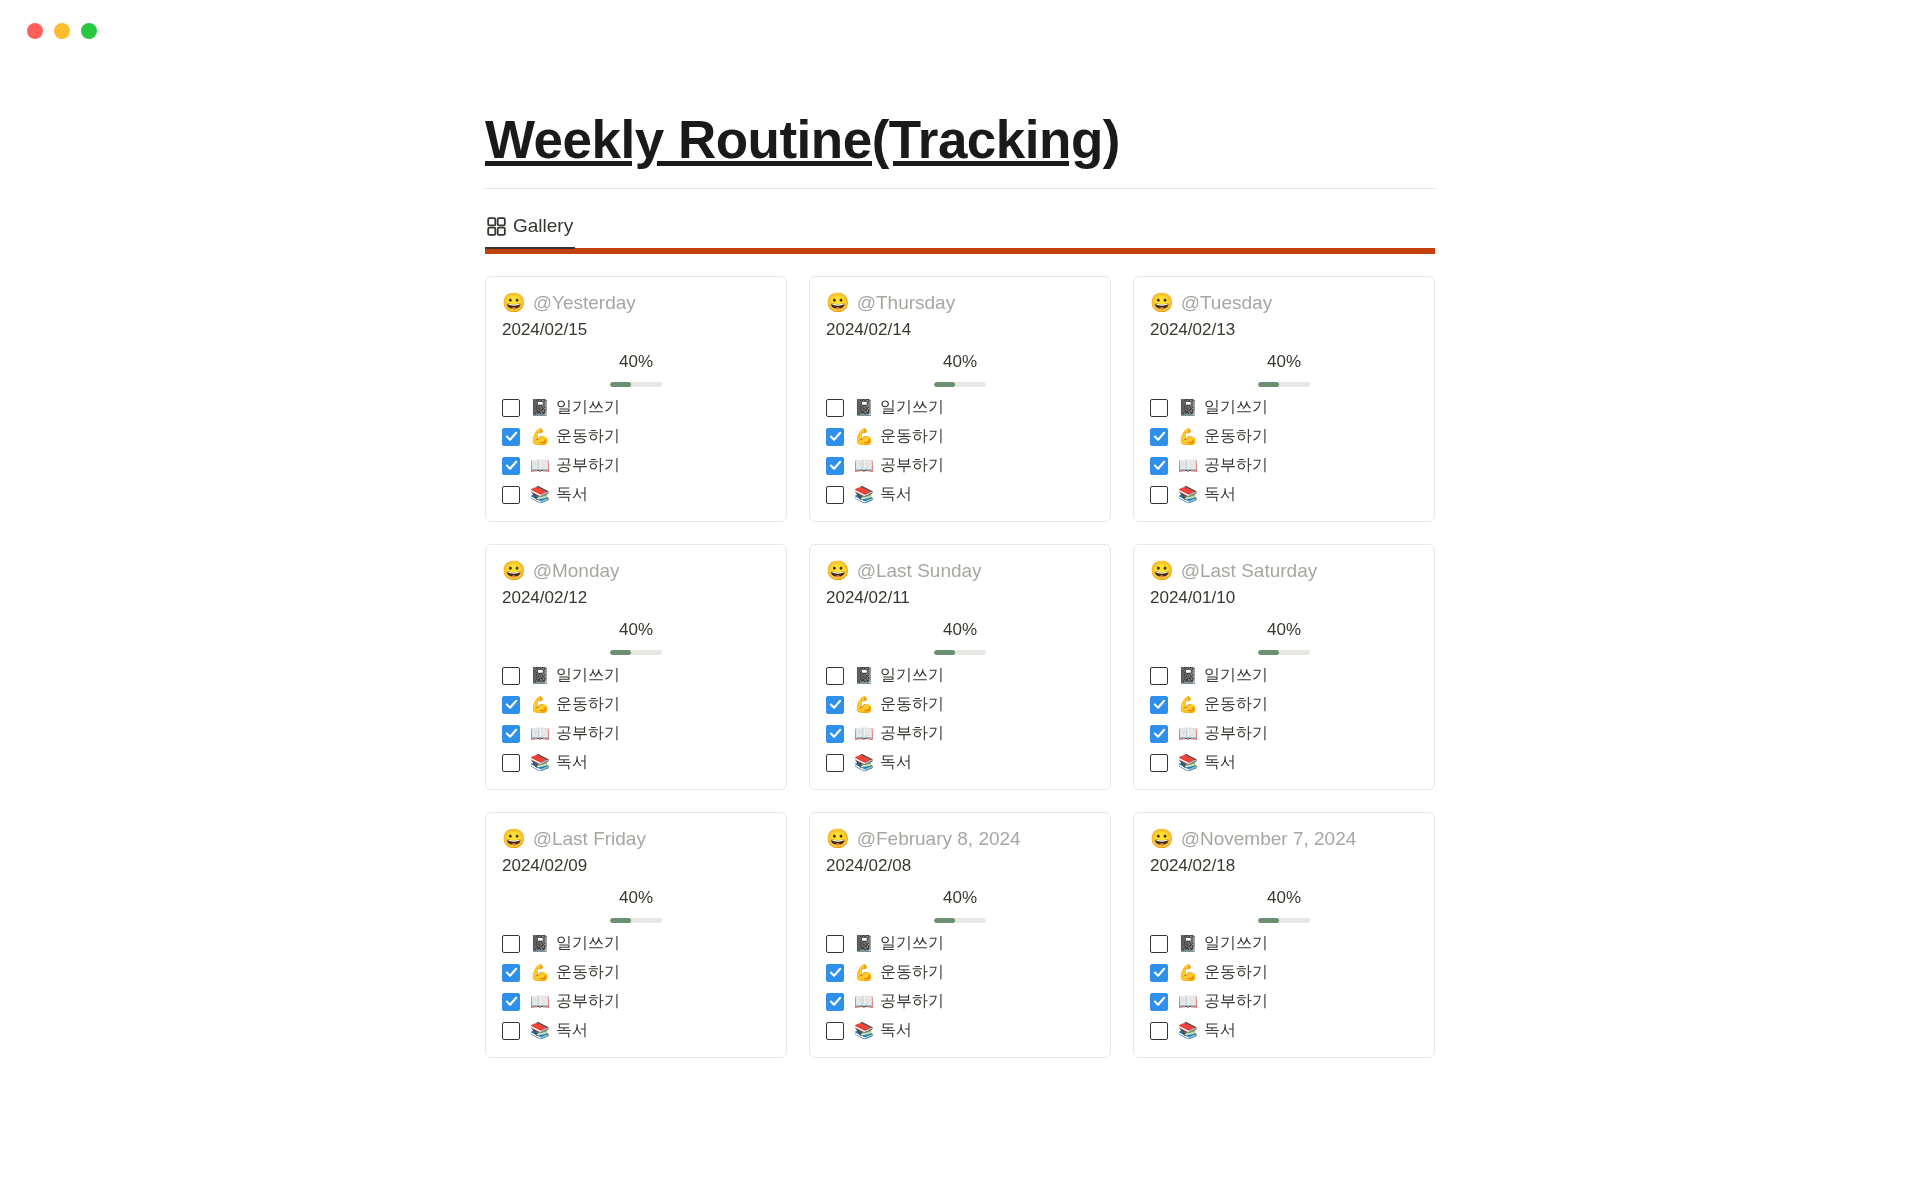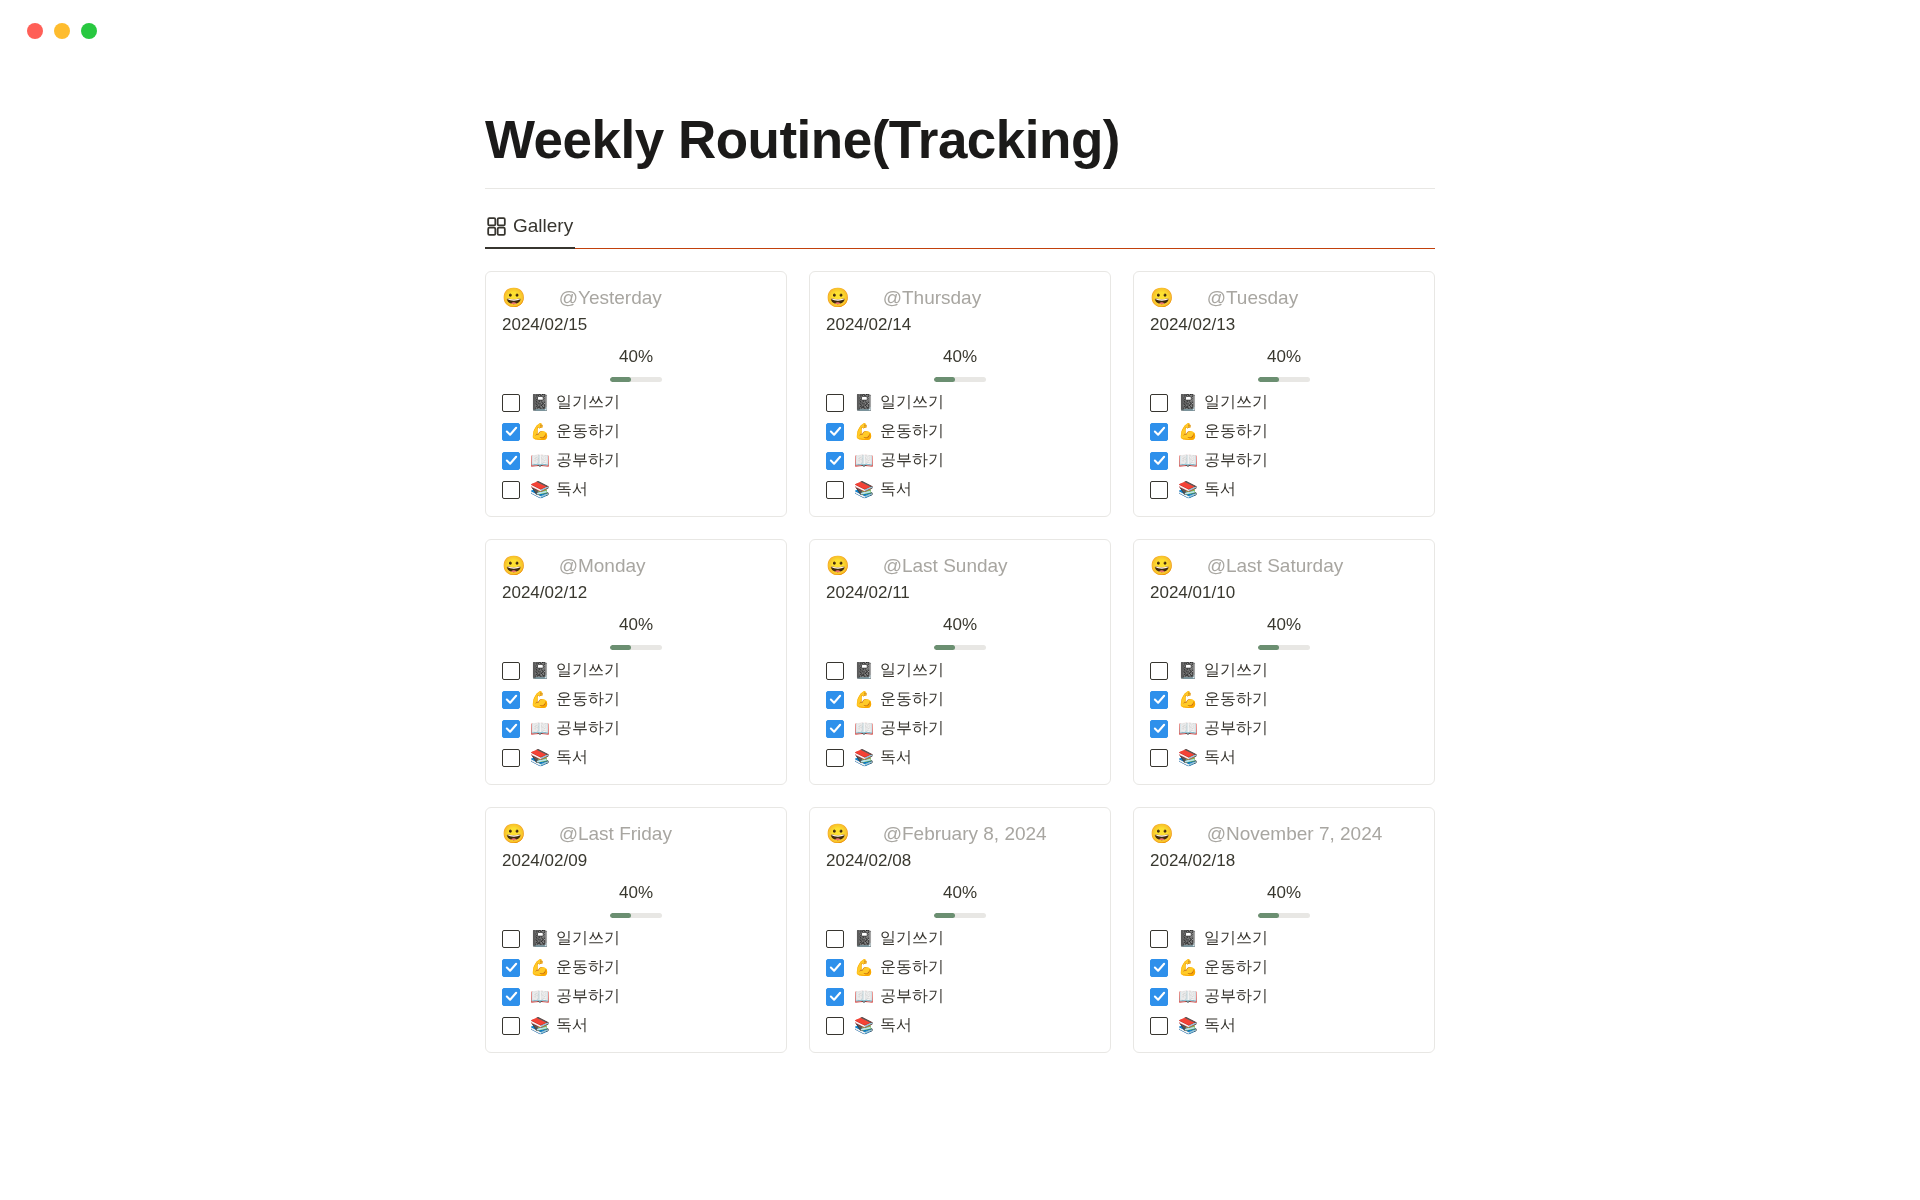--- a/index.html
+++ b/index.html
@@ -27,25 +27,26 @@
     max-width: 950px;
     margin: 70px auto 0 auto;
   }
   .page-title {
     font-size: 53px;
     font-weight: 700;
     letter-spacing: -0.5px;
     color: #1b1a19;
     padding-bottom: 18px;
     border-bottom: 1px solid #e8e7e4;
+    text-decoration: underline;
   }
   .view-tabs {
     display: flex;
     align-items: center;
-    border-bottom: 1px solid #c2410c;
+    border-bottom: 6px solid #c2410c;
     margin-top: 18px;
   }
   .view-tab {
     display: flex;
     align-items: center;
     gap: 7px;
     font-size: 19px;
     font-weight: 500;
     color: #37352f;
     padding: 8px 2px 10px 2px;
@@ -70,21 +71,20 @@
   }
   .card-title-row {
     display: flex;
     align-items: center;
     gap: 7px;
     font-size: 19px;
   }
   .card-title-text {
     color: #a8a6a1;
     font-weight: 400;
-    margin-left: 26px;
   }
   .card-date {
     font-size: 17px;
     color: #39382f;
     margin-top: 6px;
     font-weight: 400;
   }
   .progress-row {
     display: flex;
     align-items: center;

